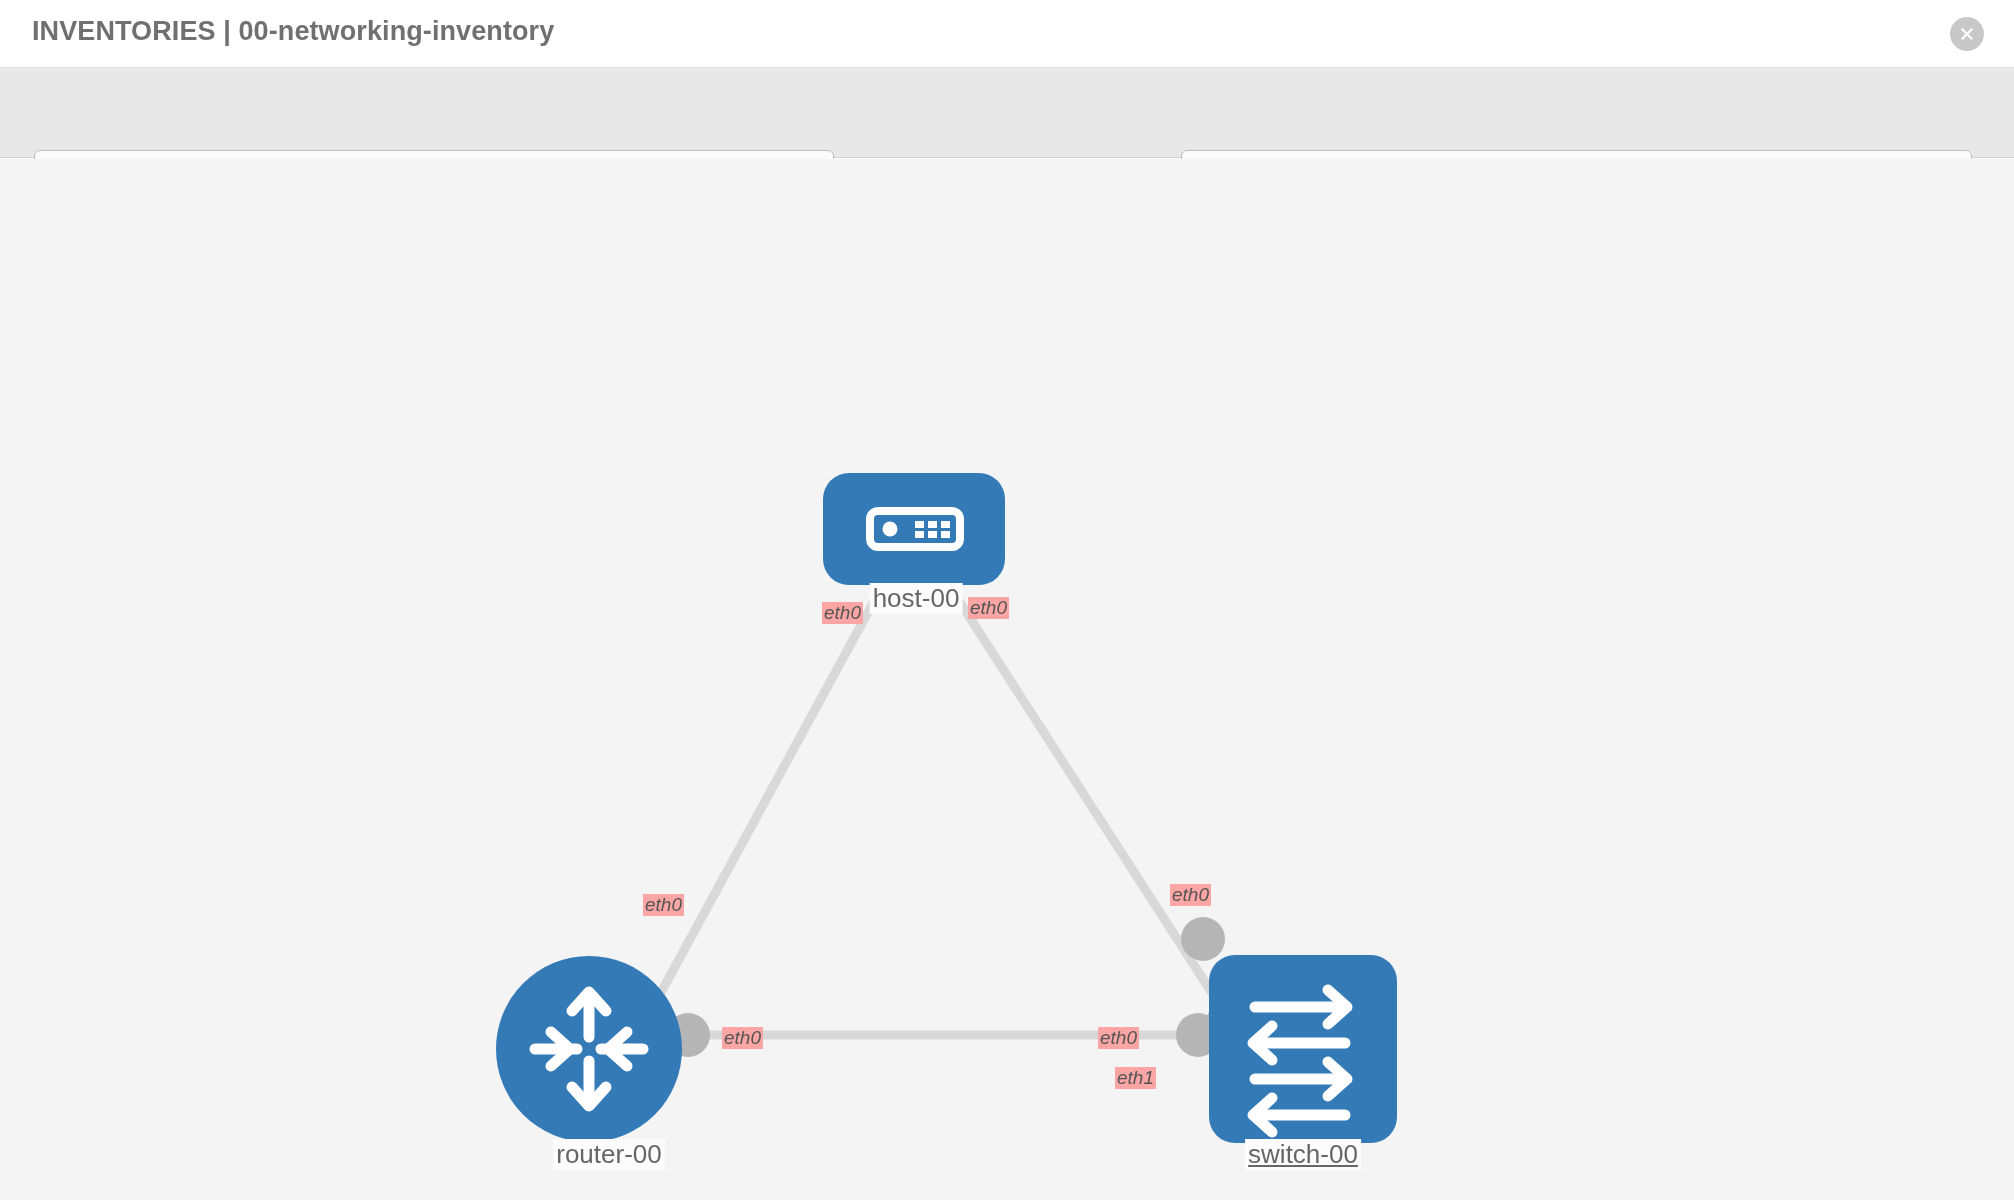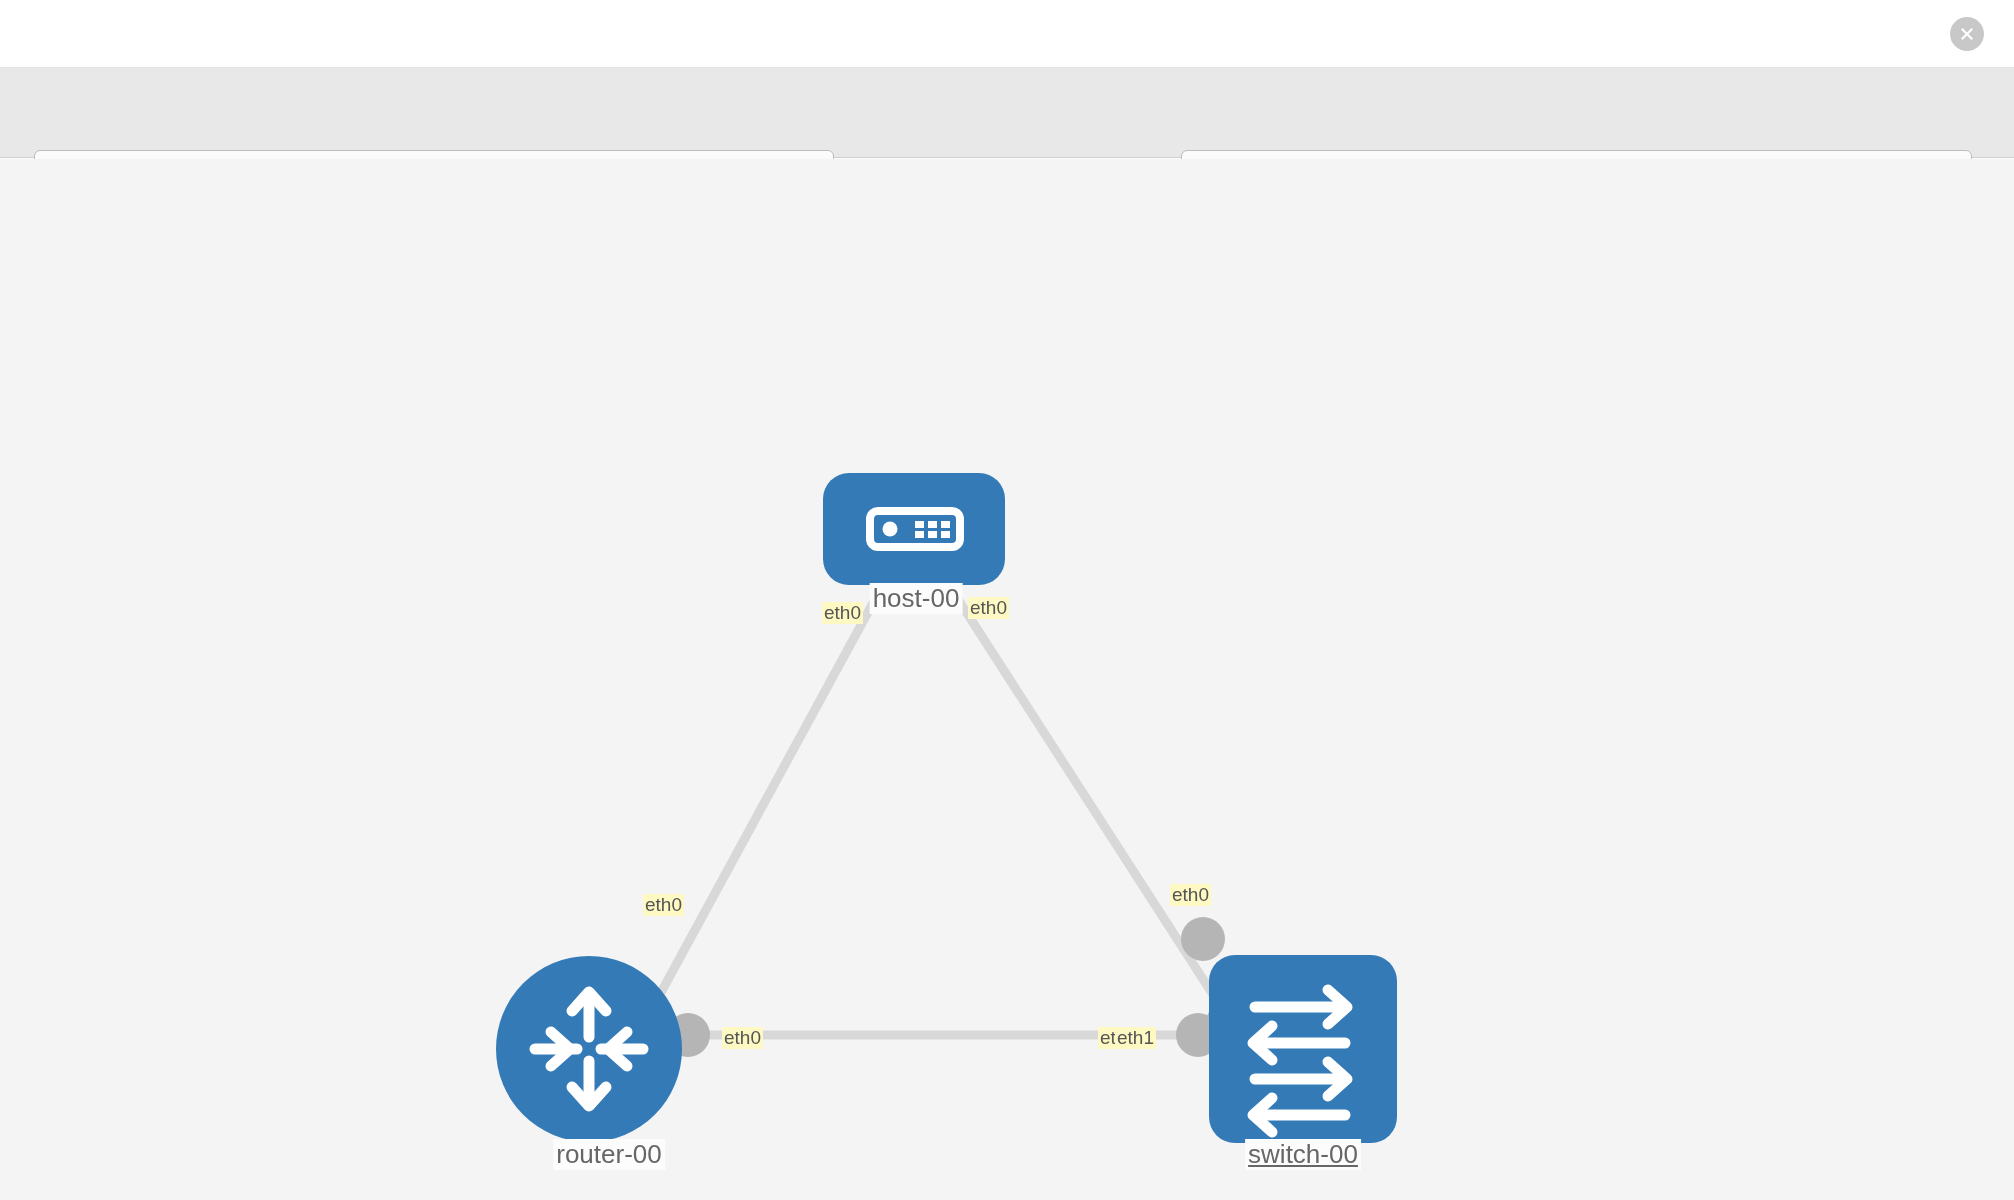--- a/index.html
+++ b/index.html
@@ -140,31 +140,33 @@
     color: #666666;
     background: #fcfcfc;
     padding: 0 3px;
     white-space: nowrap;
     transform: translateX(-50%);
   }
   .iface-label {
     position: absolute;
     font-size: 19px;
     color: #555555;
-    background: #fef9c3;
+    background: #fca5a5;
     padding: 0 2px;
     white-space: nowrap;
+    font-style: italic;
   }
 </style>
 </head>
 <body>
 
 <div id="app">
 
   <div class="header">
+    <div class="page-title">INVENTORIES | 00-networking-inventory</div>
     <button class="close-btn">
       <svg width="20" height="20" viewBox="0 0 20 20">
         <path d="M5.5 4 L10 8.5 L14.5 4 L16 5.5 L11.5 10 L16 14.5 L14.5 16 L10 11.5 L5.5 16 L4 14.5 L8.5 10 L4 5.5 Z" fill="#ffffff"></path>
       </svg>
     </button>
   </div>
 
   <div class="toolbar">
 
     <div class="actions-select">
@@ -263,20 +265,20 @@
         </g>
       </g>
     </svg>
 
     <span class="iface-label" style="left:822px; top:443px;">eth0</span>
     <span class="iface-label" style="left:968px; top:438px;">eth0</span>
     <span class="iface-label" style="left:643px; top:735px;">eth0</span>
     <span class="iface-label" style="left:1170px; top:725px;">eth0</span>
     <span class="iface-label" style="left:722px; top:868px;">eth0</span>
     <span class="iface-label" style="left:1098px; top:868px;">eth0</span>
-    <span class="iface-label" style="left:1115px; top:868px;">eth1</span>
+    <span class="iface-label" style="left:1115px; top:908px;">eth1</span>
 
     <span class="node-label" style="left:916px;  top:424px;">host-00</span>
     <span class="node-label" style="left:589px;  top:980px;margin-left:20px;">router-00</span>
     <span class="node-label" style="left:1303px; top:980px;text-decoration:underline;">switch-00</span>
 
   </div>
 </div>
 
 </body></html>

